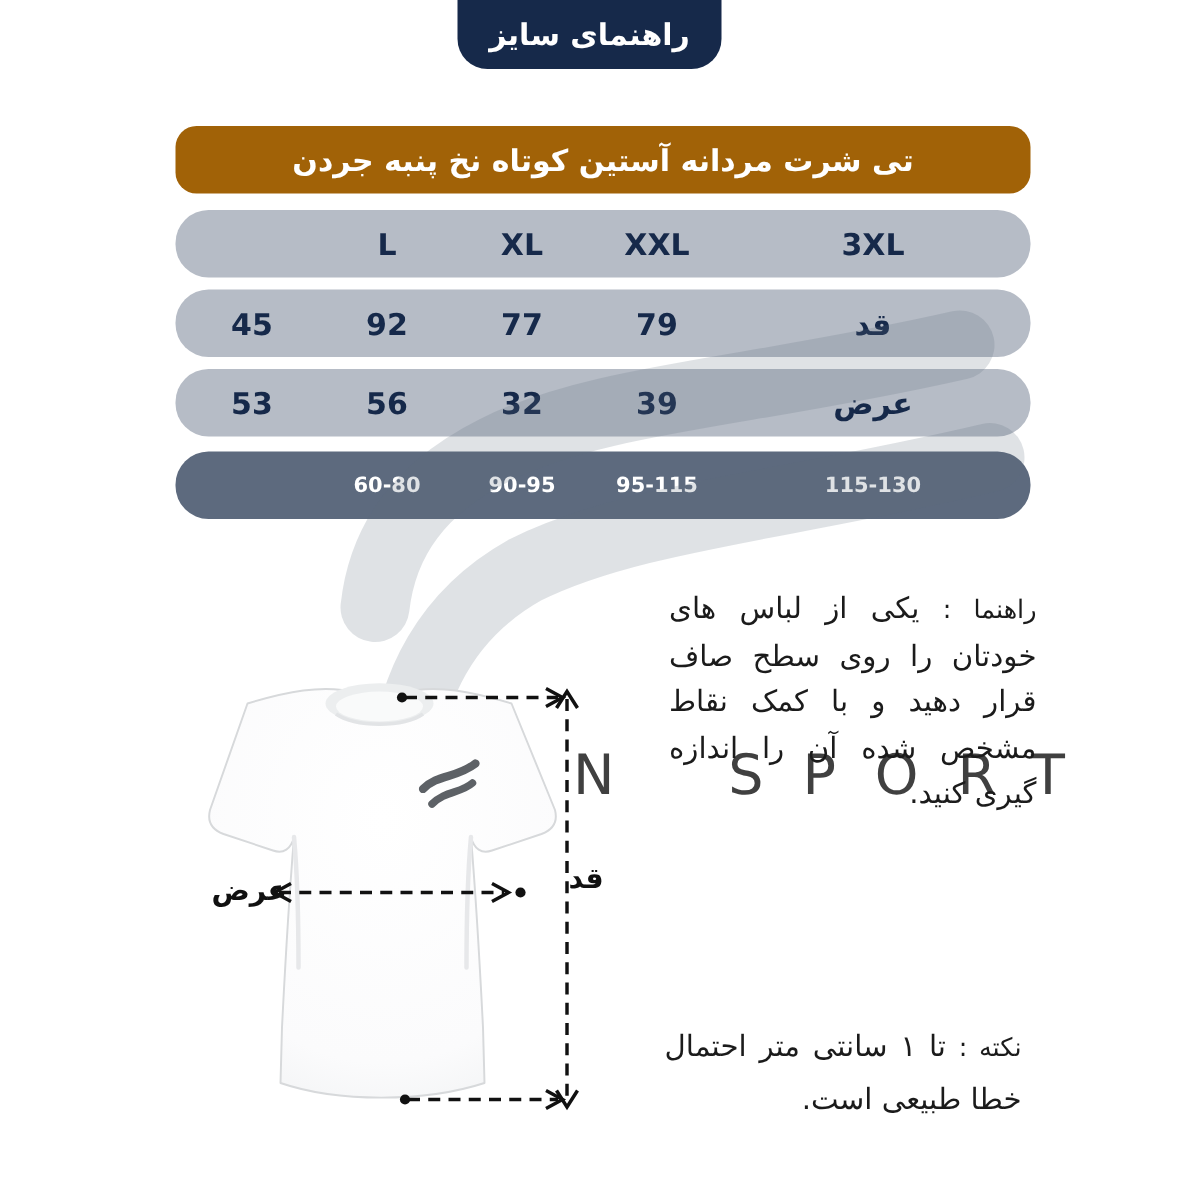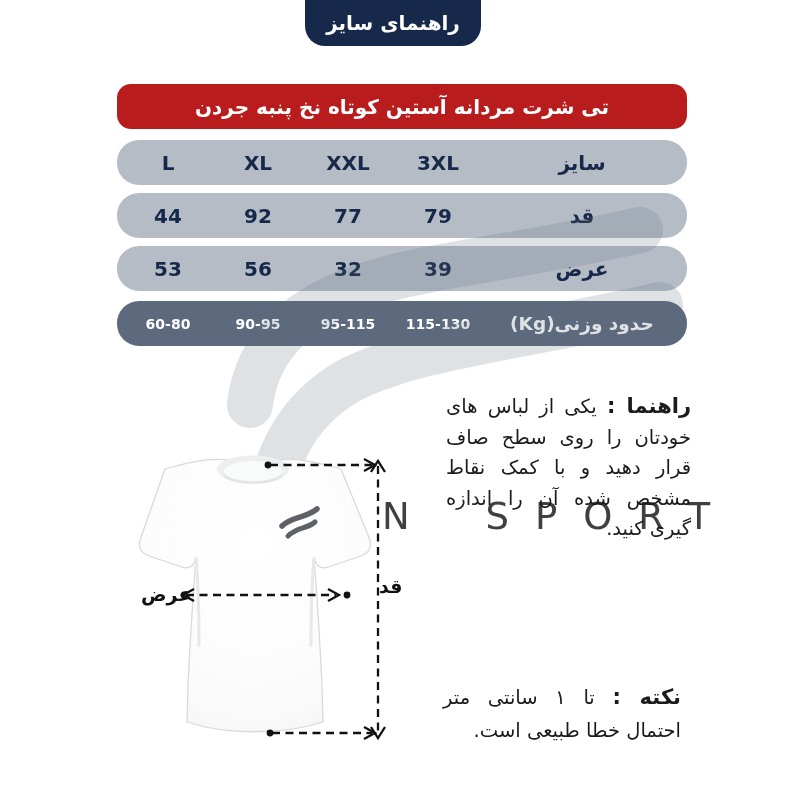--- a/index.html
+++ b/index.html
@@ -15,21 +15,21 @@
   .header-pill {
     left:305px; top:0; width:176px; height:46px;
     background:#16294a; border-radius:0 0 20px 20px;
     display:flex; align-items:center; justify-content:center;
     color:#fff; font-weight:bold; font-size:20px; direction:rtl;
   }
 
   
   .title-bar {
     left:117px; top:84px; width:570px; height:45px;
-    background:#b91c1c; border-radius:14px;
+    background:#a16207; border-radius:14px;
     display:flex; align-items:center; justify-content:center;
     color:#fff; font-weight:bold; font-size:20px; direction:rtl;
   }
 
   
   .size-table { left:117px; top:140px; width:570px; height:206px; }
   .t-row {
     position:absolute; left:0; width:570px; height:45px;
     border-radius:22px;
     display:grid; grid-template-columns:198px repeat(4,1fr);
@@ -70,57 +70,55 @@
   .guide-block {
     left:446px; top:391px; width:245px;
     direction:rtl; text-align:justify;
     font-size:19.5px; line-height:30.5px; color:#1b1b1b;
   }
   .note-block {
     left:443px; top:681px; width:238px;
     direction:rtl; text-align:justify;
     font-size:19.5px; line-height:33px; color:#1b1b1b;
   }
-  .para-label { font-weight:bold; font-size:21px; }
+  .para-label { font-weight:normal; font-size:17px; }
 </style>
 </head>
 <body>
 
 <div class="abs header-pill">
   <span>راهنمای سایز</span>
 </div>
 
 <div class="abs title-bar">
   <span>تی شرت مردانه آستین کوتاه نخ پنبه جردن</span>
 </div>
 
 <div class="abs size-table">
   <div class="t-row gray row-1">
-    <div class="cell lbl">سایز</div>
     <div class="cell">3XL</div>
     <div class="cell">XXL</div>
     <div class="cell">XL</div>
     <div class="cell">L</div>
   </div>
   <div class="t-row gray row-2">
     <div class="cell lbl">قد</div>
     <div class="cell">79</div>
     <div class="cell">77</div>
     <div class="cell">92</div>
-    <div class="cell">44</div>
+    <div class="cell">45</div>
   </div>
   <div class="t-row gray row-3">
     <div class="cell lbl">عرض</div>
     <div class="cell">39</div>
     <div class="cell">32</div>
     <div class="cell">56</div>
     <div class="cell">53</div>
   </div>
   <div class="t-row dark row-4">
-    <div class="cell lbl">حدود وزنی(Kg)</div>
     <div class="cell">115-130</div>
     <div class="cell">95-115</div>
     <div class="cell">90-95</div>
     <div class="cell">60-80</div>
   </div>
 </div>
 
 <svg class="abs wm-svg" width="660" height="380" viewBox="0 0 660 380">
   <path d="M 560,30 C 420,62 320,65 250,100 C 200,125 175,160 170,205" fill="none" stroke="#616c7e" stroke-opacity="0.20" stroke-width="46" stroke-linecap="round"></path>
   <path d="M 580,105 C 440,138 340,145 270,180 C 220,208 192,255 188,320" fill="none" stroke="#616c7e" stroke-opacity="0.20" stroke-width="46" stroke-linecap="round"></path>

